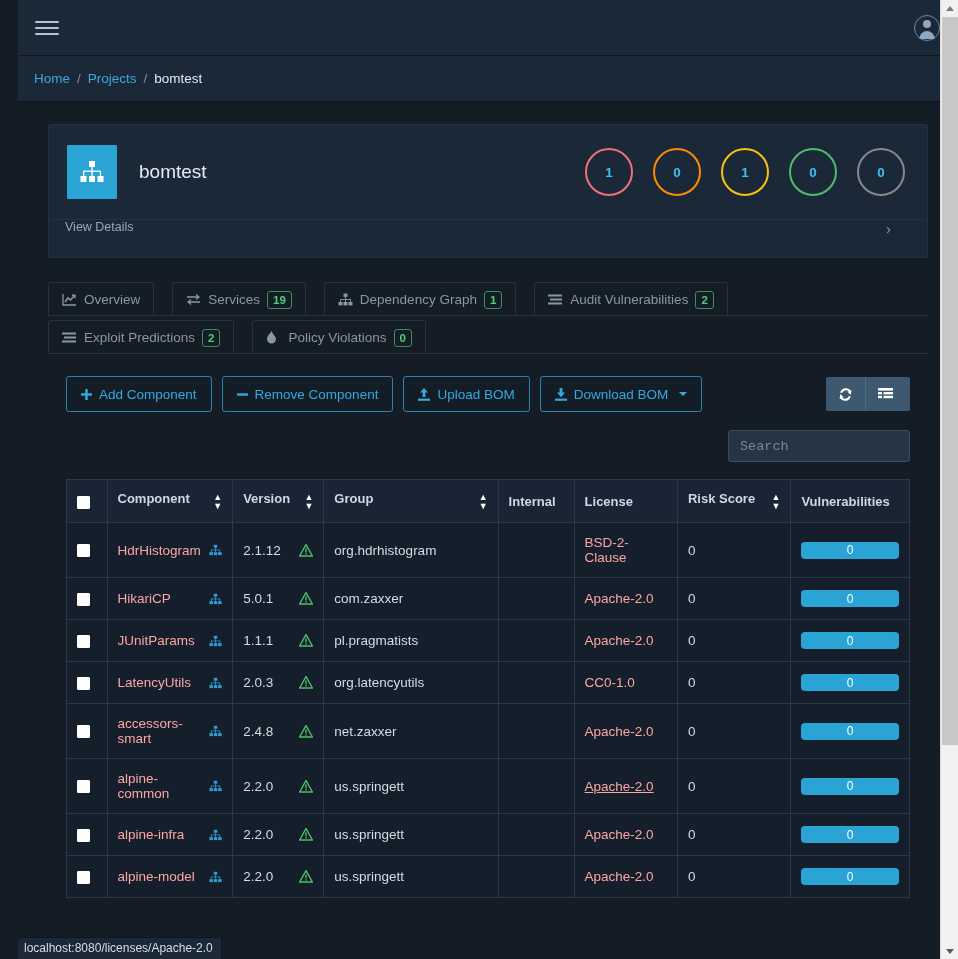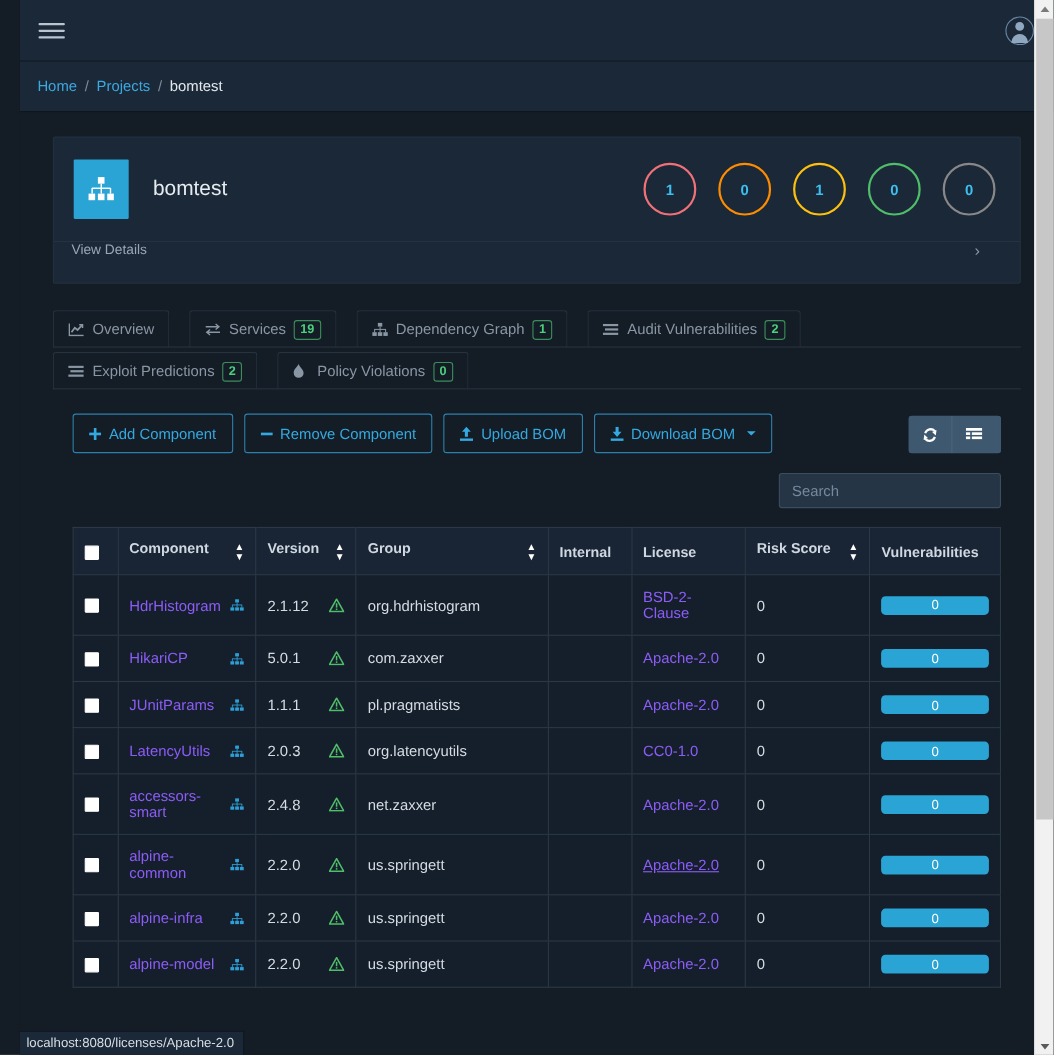--- a/index.html
+++ b/index.html
@@ -120,21 +120,21 @@
   .tab .badge {
     border: 1px solid #3b8f5c; color: #4cd07d;
     border-radius: 3px; font-size: 11.5px; font-weight: 700;
     padding: 0px 5px; line-height: 16px; min-width: 18px; text-align: center;
   }
   .tab .tico { display: inline-flex; width: 15px; height: 14px; align-items: center; }
   .tabs-row2 { display: flex; margin-top: 4px; }
 
   
   .panel { padding: 0 0 0 0; }
-  .toolbar { display: flex; align-items: flex-end; padding: 22px 18px 0 18px; }
+  .toolbar { display: flex; align-items: center; padding: 22px 18px 0 18px; }
   .btn {
     display: inline-flex; align-items: center; gap: 7px;
     height: 36px; padding: 0 14px;
     background: transparent; color: #34a9e0;
     border: 1px solid #2c80ad; border-radius: 3px;
     font-size: 13.5px; cursor: pointer; margin-right: 10px;
     font-family: "Liberation Sans", sans-serif;
   }
   .btn .caret { border-left: 4px solid transparent; border-right: 4px solid transparent;
     border-top: 4px solid #34a9e0; margin-left: 4px; }
@@ -142,25 +142,25 @@
     border-radius: 3px; overflow: hidden; }
   .tool-right button {
     background: #3e586f; border: none; color: #fff;
     height: 34px; padding: 0 12px; cursor: pointer;
     display: inline-flex; align-items: center; gap: 5px;
   }
   .tool-right .divider { width: 1px; background: #50697e; }
 
   .search-row { display: flex; justify-content: flex-end; padding: 18px 18px 0 18px; }
   .search-input {
-    width: 202px; height: 32px;
+    width: 182px; height: 32px;
     background: #253546; border: 1px solid #3a4d61;
     border-radius: 3px; color: #f0abfc;
     padding: 0 11px; font-size: 13.5px;
-    font-family: Liberation Sans, sans-serif;
+    font-family: Liberation Mono, monospace;
   }
   .search-input::placeholder { color: #76889b; }
 
   
   .tbl-wrap { padding: 17px 18px 0 18px; }
   table { width: 100%; border-collapse: collapse; table-layout: fixed; }
   thead th {
     background: #192534;
     color: #cfd8e2; font-size: 13px; font-weight: 700;
     text-align: left;
@@ -171,21 +171,21 @@
   }
   thead th .sorter { float: right; color: #ffffff; font-size: 9px; line-height: 9px;
     display: inline-flex; flex-direction: column; margin-top: 2px; }
   tbody td {
     border: 1px solid #2b3846;
     padding: 12px 10px;
     font-size: 13.5px; color: #d4dbe3;
     background: #151f2b;
     vertical-align: middle;
   }
-  .clink { color: #8b5cf6; text-decoration: none; cursor: pointer; }
+  .clink { color: #fca5a5; text-decoration: none; cursor: pointer; }
   .clink.hover { text-decoration: underline; }
   .cell-comp { display: flex; align-items: center; justify-content: space-between; gap: 6px; }
   .cell-ver { display: flex; align-items: center; justify-content: space-between; gap: 8px; }
   .cb {
     width: 13px; height: 13px; background: #ffffff;
     border: 1px solid #ffffff; display: inline-block; cursor: pointer;
     vertical-align: middle; border-radius: 1px;
   }
   .vbar {
     background: #29a4d4; border-radius: 4px; height: 17px;

